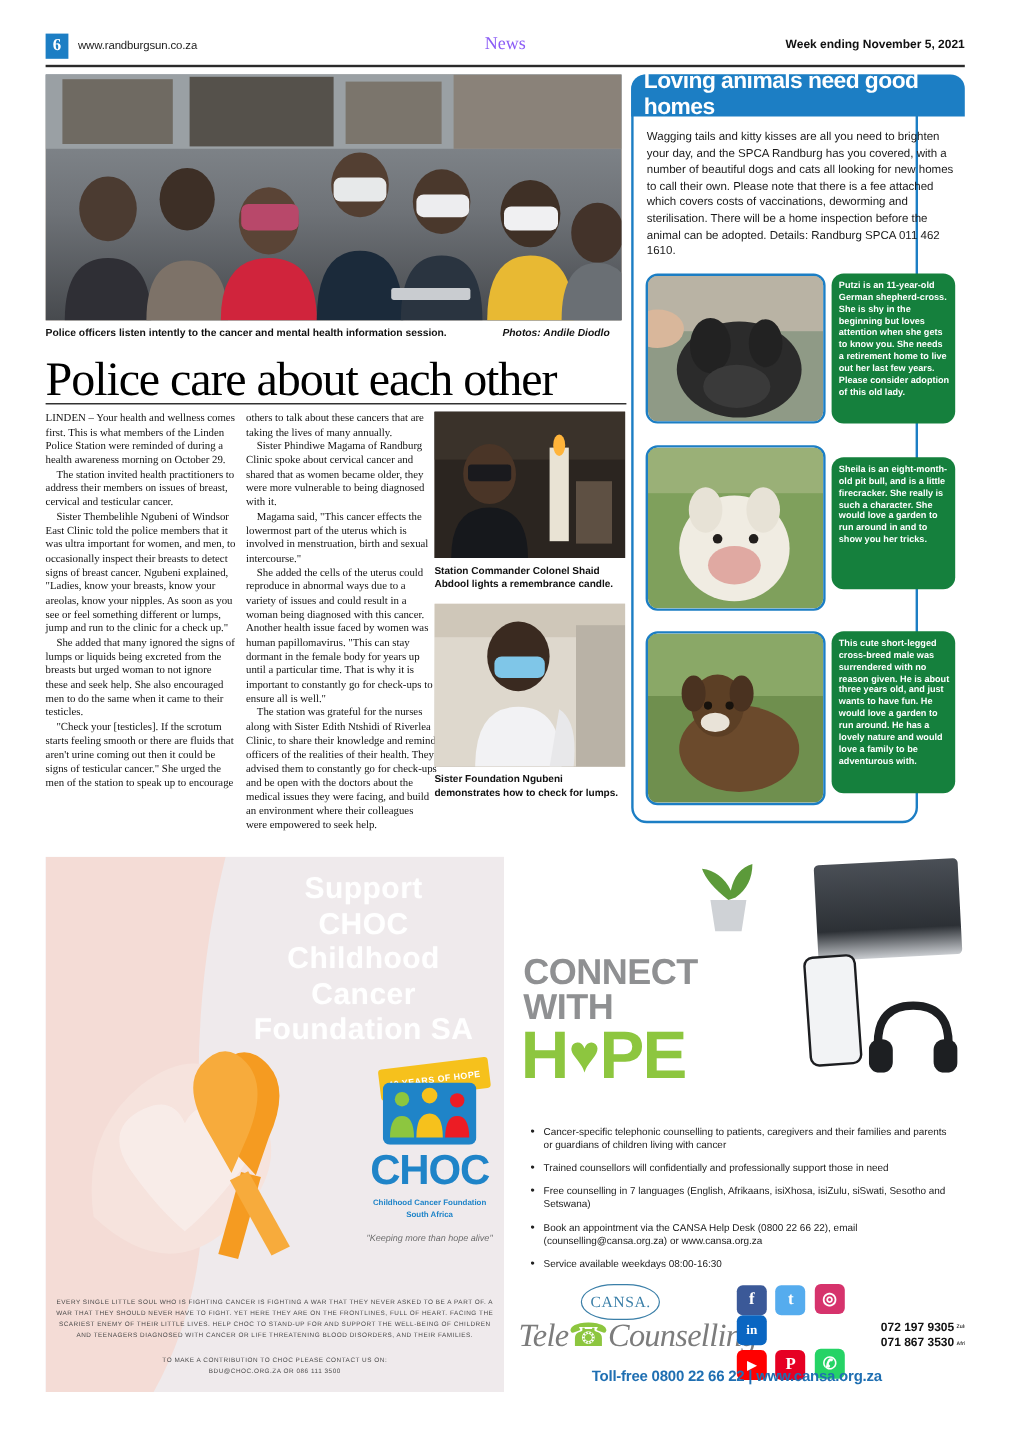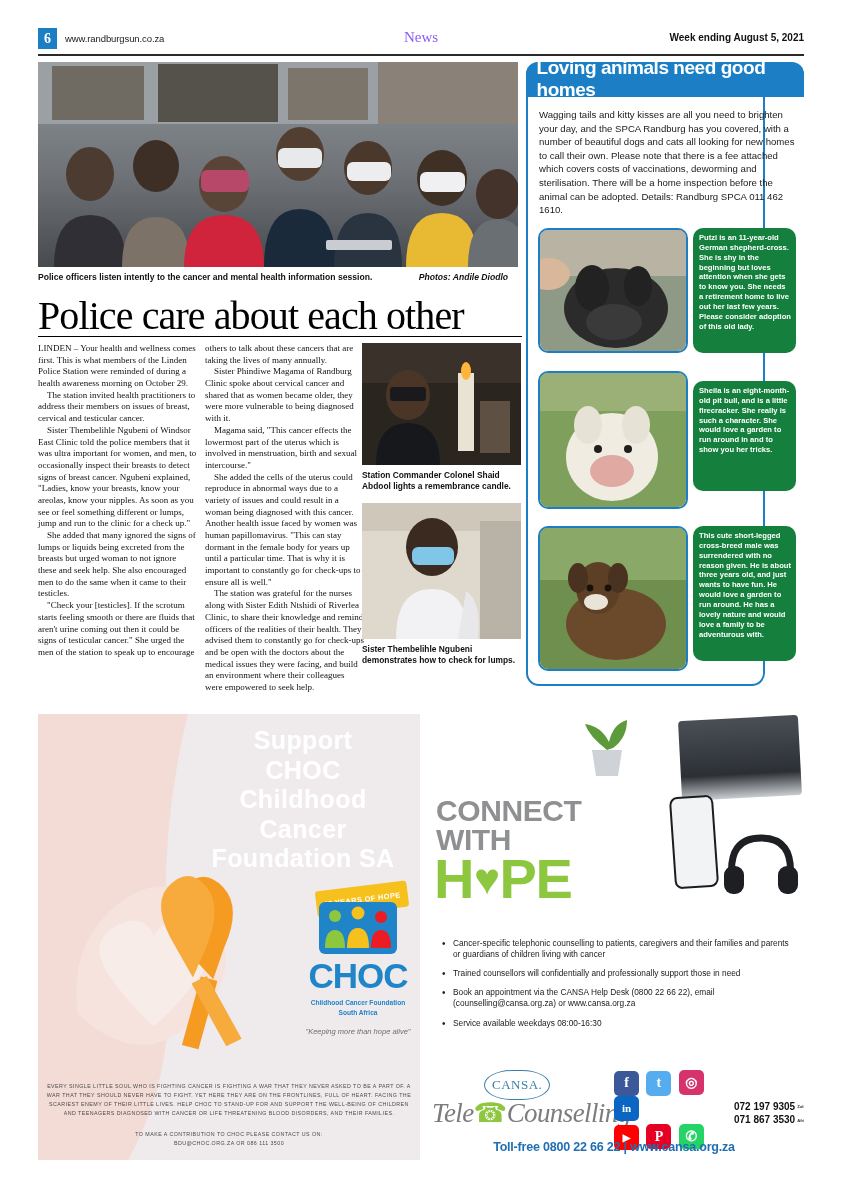--- a/index.html
+++ b/index.html
@@ -212,21 +212,21 @@
 </style>
 </head>
 <body>
 
 <div class="page">
 
   <div class="masthead">
     <div class="pagenum-box">6</div>
     <div class="site-url">www.randburgsun.co.za</div>
     <div class="masthead-section">News</div>
-    <div class="masthead-date">Week ending August 5, 2021</div>
+    <div class="masthead-date">Week ending November 5, 2021</div>
   </div>
   <div class="masthead-rule"></div>
 
   <div class="main-photo">
     <svg width="480" height="205" viewBox="0 0 480 205">
       <defs>
         <linearGradient id="roomg" x1="0" y1="0" x2="0" y2="1">
           <stop offset="0%" stop-color="#8e9499"></stop>
             <stop offset="55%" stop-color="#6f7378"></stop>
             <stop offset="100%" stop-color="#474a4e"></stop>
@@ -304,21 +304,21 @@
       <svg width="159" height="136" viewBox="0 0 159 136">
         <rect width="159" height="136" fill="#ded8cd"></rect>
         <rect x="0" y="0" width="159" height="28" fill="#cfc7b9"></rect>
         <rect x="118" y="18" width="41" height="118" fill="#b9b2a6"></rect>
         <ellipse cx="70" cy="44" rx="26" ry="29" fill="#3a2a20"></ellipse>
         <path d="M34 136 q0-50 36-50 q36 0 36 50 z" fill="#f2f2f4"></path>
         <rect x="50" y="44" width="42" height="18" rx="6" fill="#7fc6e8"></rect>
         <path d="M104 88 q16 10 12 48 l-20 0 z" fill="#e8e8ea"></path>
       </svg>
     </div>
-    <div class="cap-small">Sister Thembelihle Ngubeni demonstrates how to check for lumps.</div>
+    <div class="cap-small">Sister Foundation Ngubeni demonstrates how to check for lumps.</div>
   </div>
 
   <div class="spca">
     <div class="spca-title">Loving animals need good homes</div>
     <div class="spca-intro">Wagging tails and kitty kisses are all you need to brighten your day, and the SPCA Randburg has you covered, with a number of beautiful dogs and cats all looking for new homes to call their own. Please note that there is a fee attached which covers costs of vaccinations, deworming and sterilisation. There will be a home inspection before the animal can be adopted. Details: Randburg SPCA 011 462 1610.</div>
 
     <div class="pet pet-1">
       <div class="pet-photo">
         <svg width="146" height="121" viewBox="0 0 146 121">
           <rect width="146" height="121" fill="#8f9a86"></rect>
@@ -424,20 +424,21 @@
 
     <div class="cansa-hope">
       <span>H</span>
       <span class="hope-heart">♥</span>
       <span>PE</span>
     </div>
 
     <ul class="cansa-bullets">
         <li>Cancer-specific telephonic counselling to patients, caregivers and their families and parents or guardians of children living with cancer</li>
         <li>Trained counsellors will confidentially and professionally support those in need</li>
+        <li>Free counselling in 7 languages (English, Afrikaans, isiXhosa, isiZulu, siSwati, Sesotho and Setswana)</li>
         <li>Book an appointment via the CANSA Help Desk (0800 22 66 22), email (counselling@cansa.org.za) or www.cansa.org.za</li>
         <li>Service available weekdays 08:00-16:30</li>
       </ul>
 
     <div class="cansa-footer">
       <div class="cansa-logo">
         <div class="cansa-mark">CANSA.</div>
         <div class="cansa-tele">
           <span>Tele</span><span class="tele-ring">☎</span><span>Counselling</span>
         </div>

